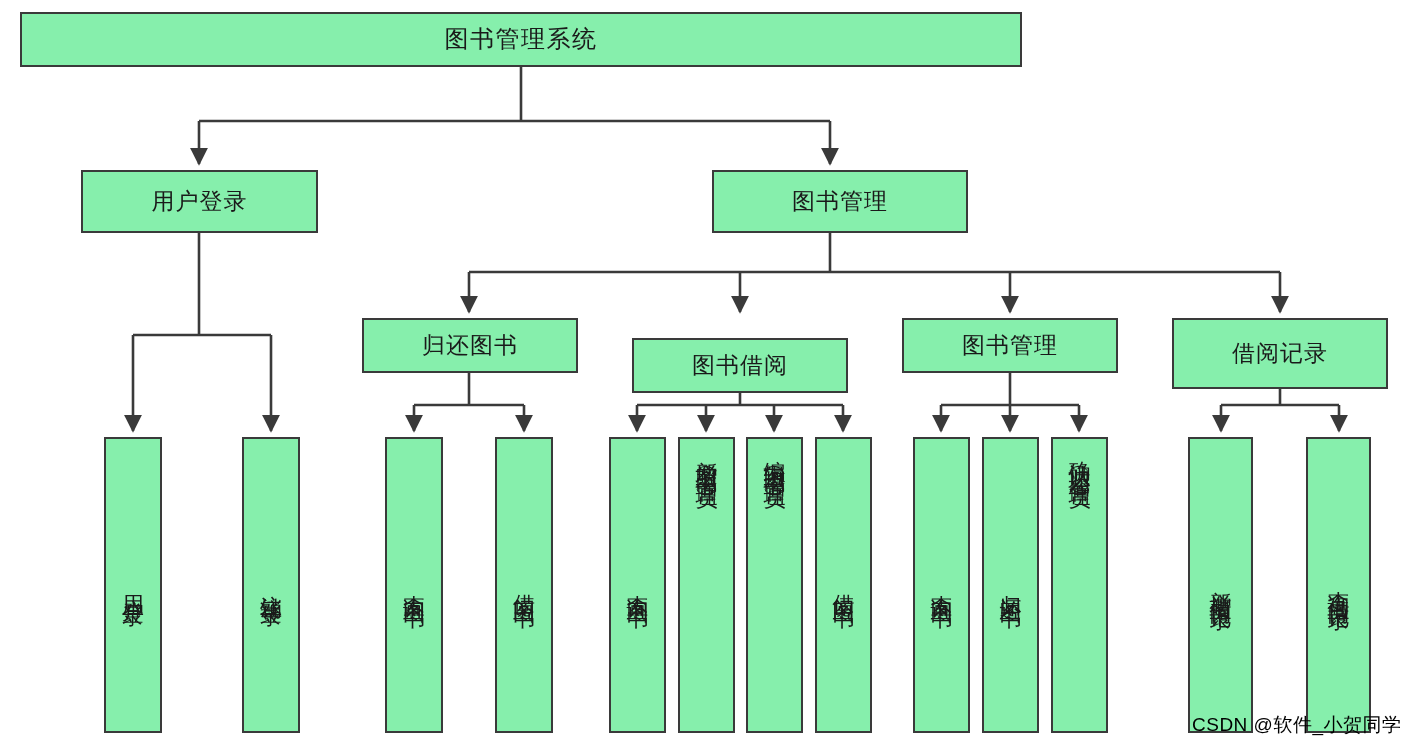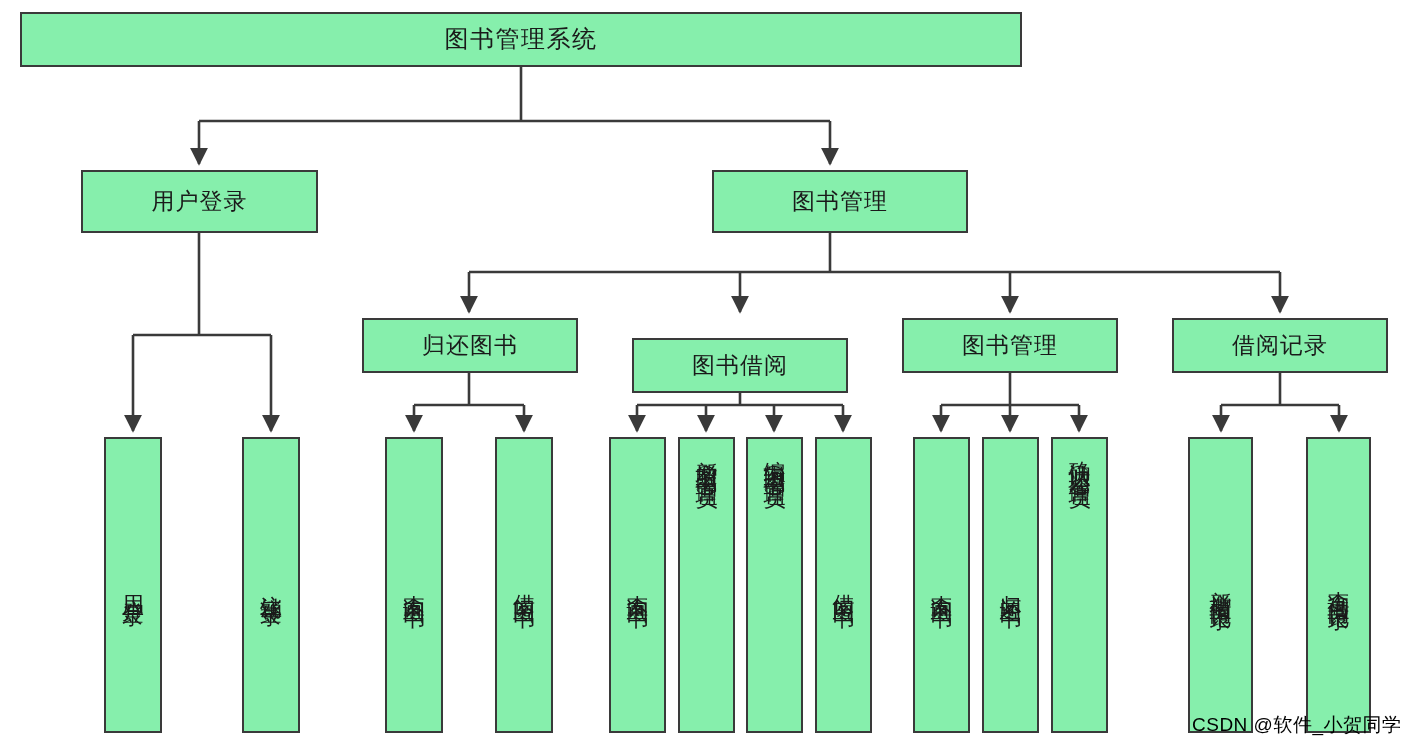--- a/index.html
+++ b/index.html
@@ -148,21 +148,21 @@
 
   <div class="node h-node" style="left:362px; top:318px; width:216px; height:55px;">
     <span class="node-label">归还图书</span>
   </div>
   <div class="node h-node" style="left:632px; top:318px; width:216px; height:55px;margin-top:20px;">
     <span class="node-label">图书借阅</span>
   </div>
   <div class="node h-node" style="left:902px; top:318px; width:216px; height:55px;">
     <span class="node-label">图书管理</span>
   </div>
-  <div class="node h-node" style="left:1172px; top:318px; width:216px; height:55px;">
+  <div class="node h-node" style="left:1172px; top:318px; width:216px; height:71px;">
     <span class="node-label">借阅记录</span>
   </div>
 
   <div class="node v-node centered" style="left:104px; top:437px; width:58px; height:296px;">
     <span class="node-label">用户登录</span>
   </div>
   <div class="node v-node centered" style="left:242px; top:437px; width:58px; height:296px;">
     <span class="node-label">注销登录</span>
   </div>
 

